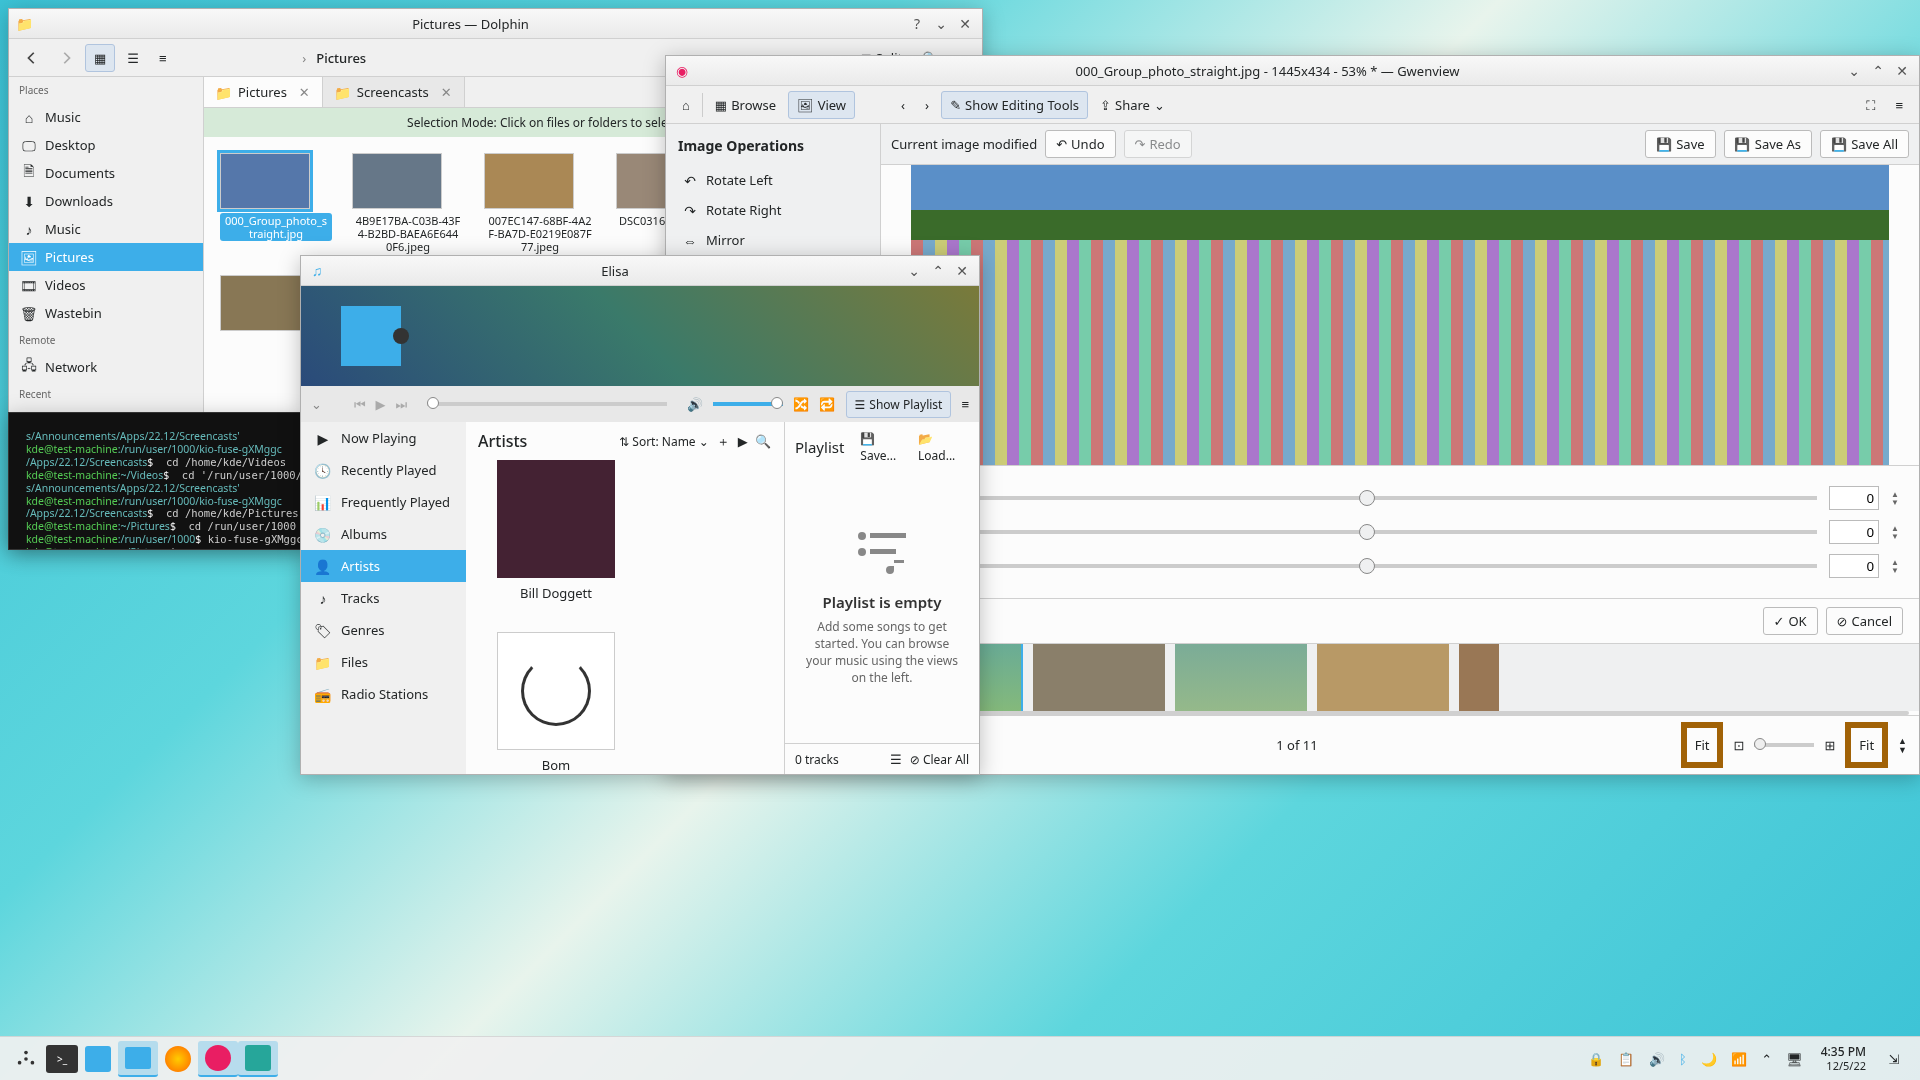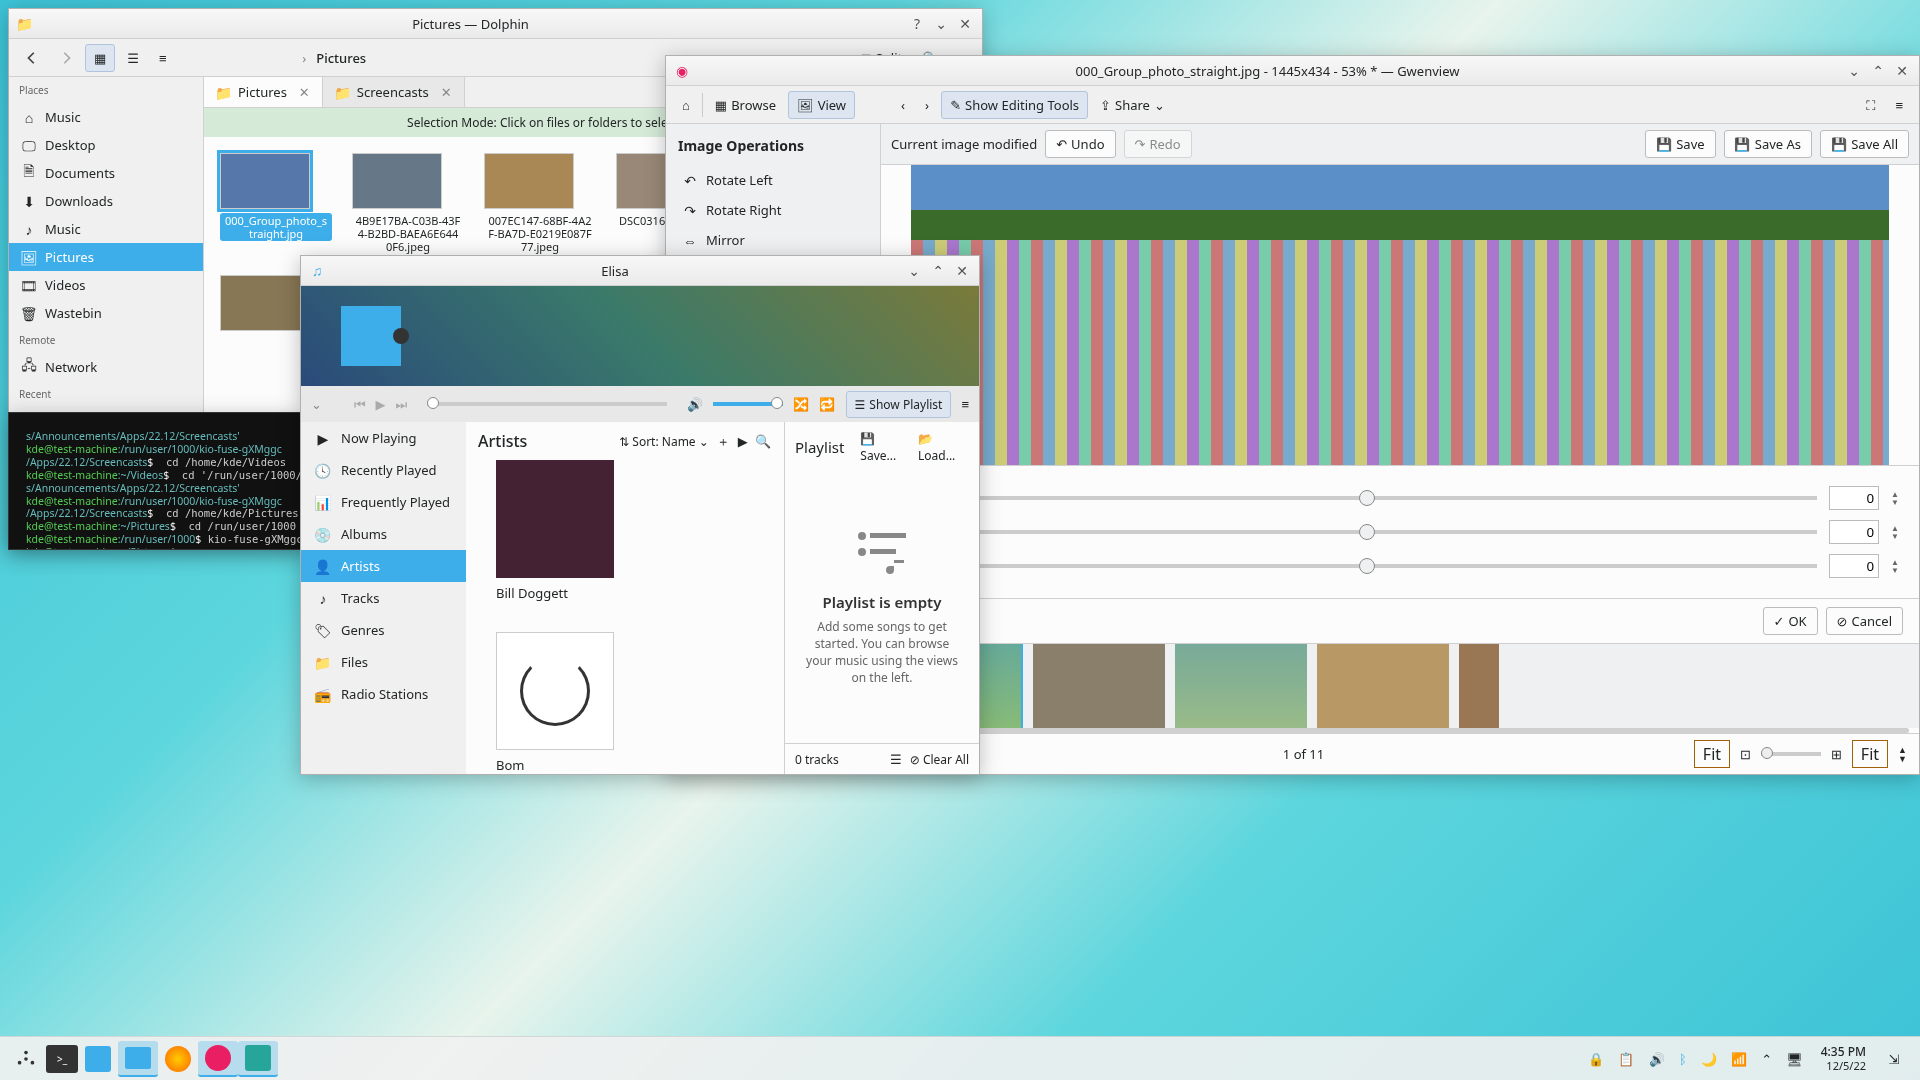--- a/index.html
+++ b/index.html
@@ -52,36 +52,36 @@
 .sliderrow { display: flex; align-items: center; gap: 12px; margin: 10px 0; }
 .sliderrow .track { flex:1; height: 4px; background: #ccc; position: relative;}
 .sliderrow .handle { position:absolute; left:50%; top:-6px; width:16px; height:16px; background:#eff0f1; border:1px solid #888; border-radius:8px;}
 .spin { width: 50px; border: 1px solid #bbb; padding: 2px 4px; text-align: right; }
 .spinbtns { display:flex; flex-direction:column; font-size:8px; line-height:1; color:#666;}
 .gw-okcancel { display:flex; justify-content:flex-end; gap:8px; padding:8px 16px; border-top:1px solid #d0d0d0;}
 .gw-thumbs { display: flex; gap: 10px; padding: 10px; overflow: hidden; background:#eff0f1; border-top:1px solid #d0d0d0; height:120px; align-items:center;}
 .gw-thumb { width: 132px; height: 90px; background: #889977; border: 2px solid transparent; flex-shrink:0;}
 .gw-thumb.sel { border-color: #3daee9; }
 .gw-bottom { display:flex; align-items:center; padding:6px 12px; border-top:1px solid #d0d0d0; gap:10px;}
-.fitdropdown { border:1px solid #a16207; padding:2px 8px; background:#fcfcfc; font-size:16px;}
+.fitdropdown { border:6px solid #a16207; padding:8px 8px; background:#fcfcfc; font-size:13px;}
 
 
 #elisa { left: 300px; top: 255px; width: 680px; height: 520px; z-index: 10; }
 .elisa-header { height: 100px; background: linear-gradient(45deg, #2a4a7a, #3a7a6a, #7a7a3a); display:flex; align-items:center; padding:0 40px;}
 .elisa-header .album-ico { width:60px; height:60px; background:#3daee9; }
 .elisa-player { height: 36px; background: #e8e8e8; display: flex; align-items: center; padding: 0 10px; gap: 10px; }
 .elisa-body { display: flex; flex: 1; overflow: hidden; }
 .elisa-nav { width: 165px; background: #f0f0f0; }
 .elisa-nav-item { display:flex; align-items:center; gap:10px; padding: 7px 14px; cursor:pointer;}
 .elisa-nav-item.active { background: #3daee9; color: white; }
 .elisa-mid { flex: 1; display: flex; flex-direction: column; background: #fcfcfc; }
 .elisa-mid-head { display:flex; align-items:center; padding:8px 12px; gap:8px;}
 .elisa-mid-head h3 { font-size:16px; font-weight:500; }
 .artists { flex:1; display:flex; flex-wrap:wrap; gap:30px; padding:0 30px; align-content:flex-start; overflow:hidden;}
-.artist { width:120px; display:flex; flex-direction:column; gap:6px;}
+.artist { width:120px; display:flex; flex-direction:column; align-items:center; gap:6px;}
 .artist .cover { width:118px; height:118px; background:#554433;}
 .elisa-pl { width: 195px; border-left:1px solid #d0d0d0; display:flex; flex-direction:column; background:#fcfcfc;}
 .elisa-pl-head { display:flex; align-items:center; gap:8px; padding:8px 10px;}
 .elisa-pl-empty { flex:1; display:flex; flex-direction:column; align-items:center; justify-content:center; padding:20px; text-align:center; color:#666;}
 .elisa-pl-empty svg { margin-bottom:16px;}
 .elisa-pl-foot { display:flex; align-items:center; padding:6px 10px; border-top:1px solid #d0d0d0; gap:8px;}
 
 
 #konsole { left: 8px; top: 412px; width: 293px; height: 138px; background: #111; z-index: 8; }
 #konsole pre { font-family: "Hack", monospace; font-size: 10.5px; color: #ccc; padding: 17px; white-space: pre; overflow:hidden; line-height:1.23;}

